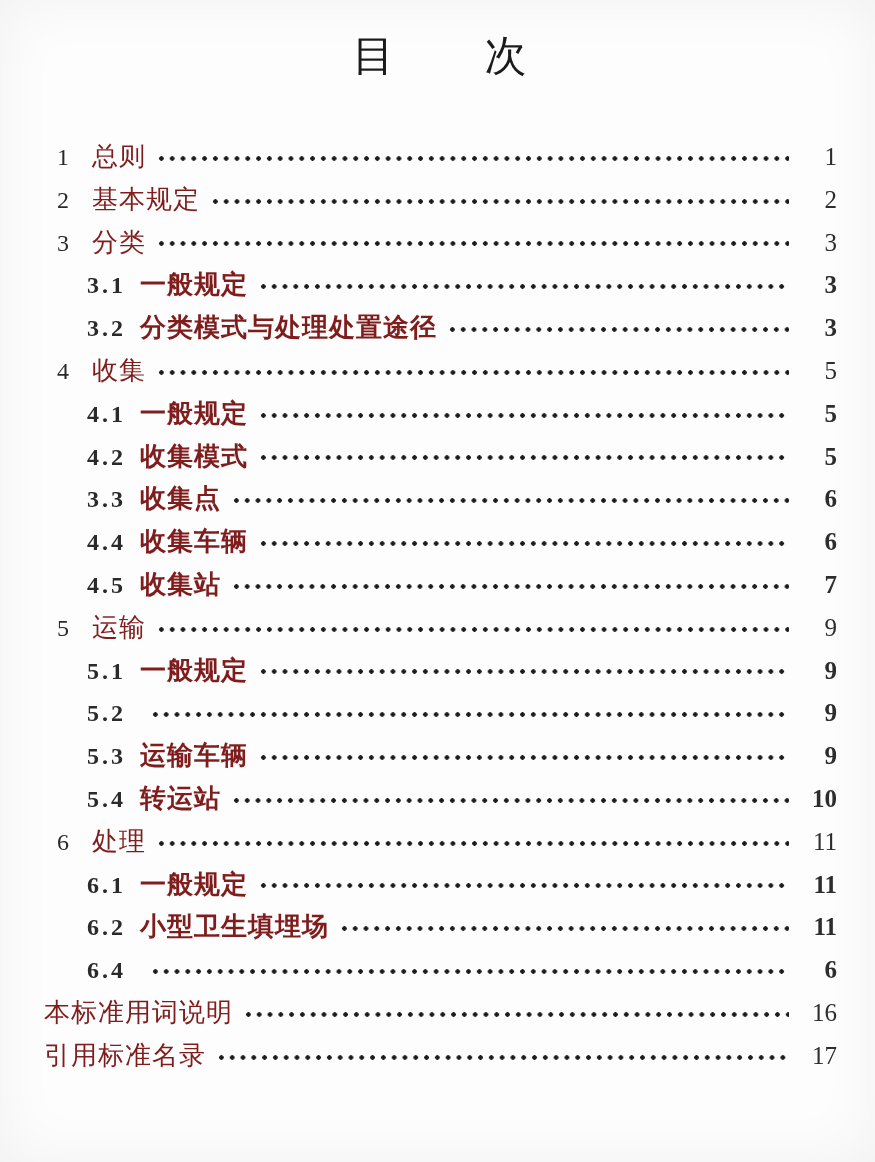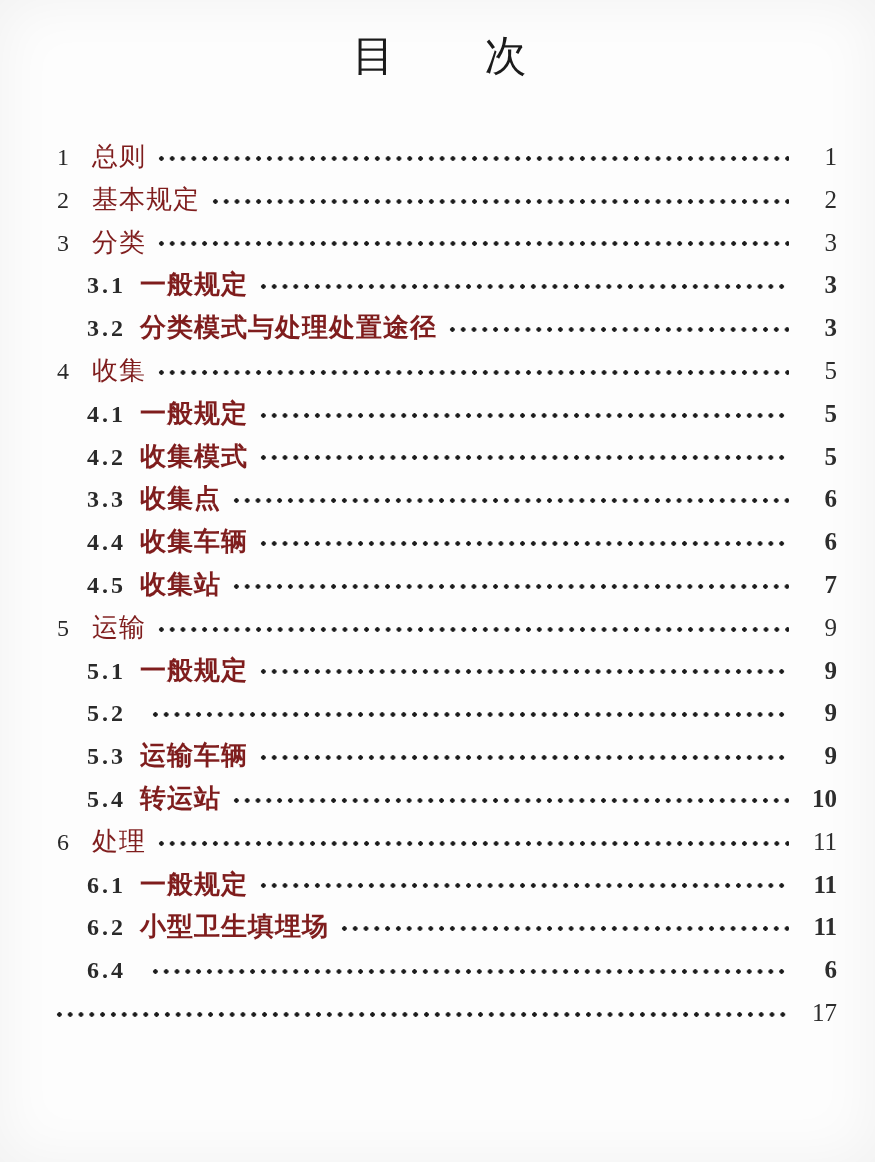--- a/index.html
+++ b/index.html
@@ -191,17 +191,23 @@
         <span class="title">小型卫生填埋场</span>
         <div class="dots"></div>
         <span class="pagenum">11</span>
       </div>
       <div class="row level2">
         <span class="num">6.4</span>
         <div class="dots"></div>
         <span class="pagenum">6</span>
       </div>
       <div class="row level0">
+        <span class="title">本标准用词说明</span>
+        <div class="dots"></div>
+        <span class="pagenum">16</span>
+      </div>
+      <div class="row level0">
+        <span class="title">引用标准名录</span>
         <div class="dots"></div>
         <span class="pagenum">17</span>
       </div>
     </div>
 </div>
 
 </body></html>

